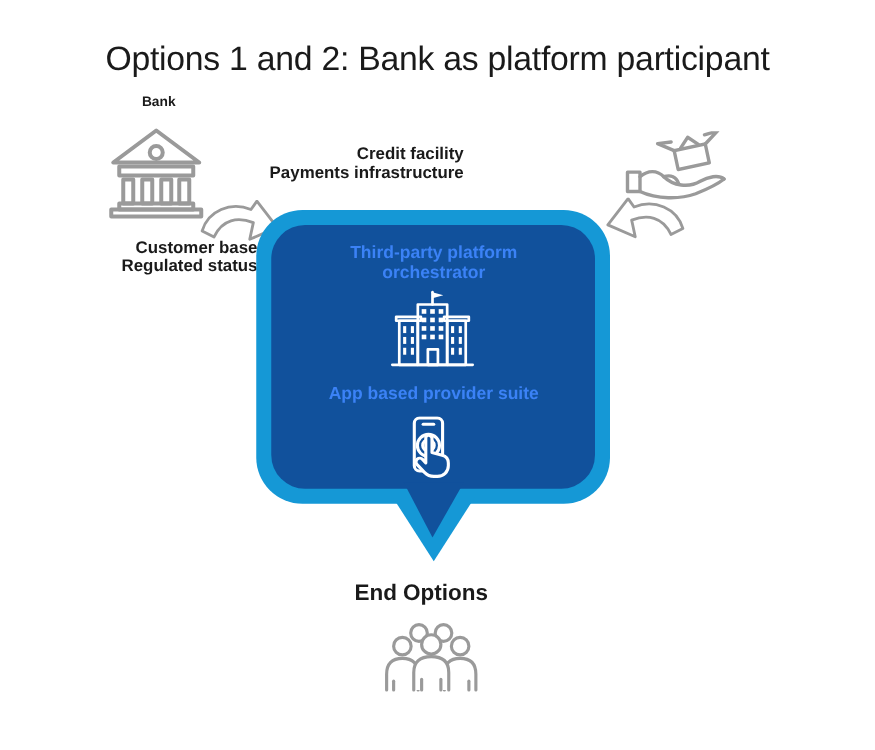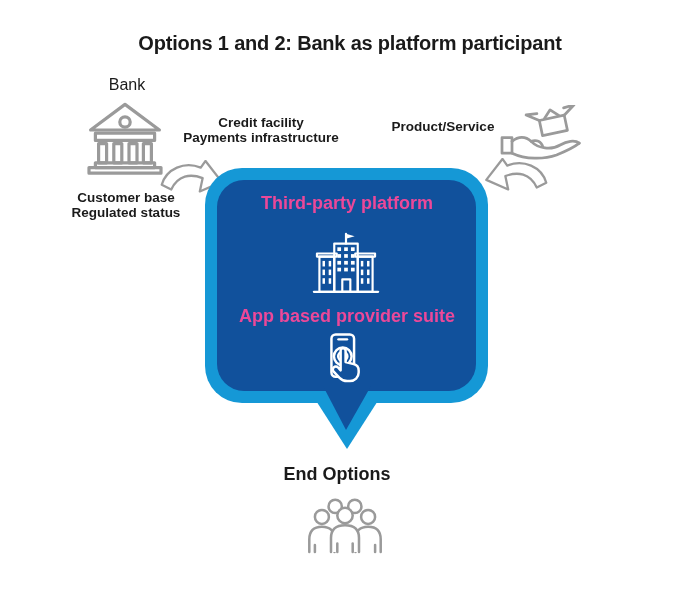--- a/index.html
+++ b/index.html
@@ -3,31 +3,31 @@
 <meta charset="utf-8">
 <style>
   html,body{margin:0;padding:0;background:#ffffff;}
   #canvas{
     position:relative;width:700px;height:600px;background:#ffffff;overflow:hidden;
     font-family:"Liberation Sans", sans-serif;color:#1a1a1a;
   }
   .abs{position:absolute;}
   .ctr{text-align:center;}
   .title{
-    left:0;top:32px;width:700px;font-size:20px;font-weight:bold;letter-spacing:-0.2px;
+    left:0;top:32px;width:700px;font-size:27px;font-weight:normal;letter-spacing:-0.2px;
   }
-  .actor-label{font-size:16px;font-weight:normal;}
+  .actor-label{font-size:11px;font-weight:bold;}
   .bank-label{left:47px;top:76px;width:160px;}
   .provider-label{left:380px;top:76px;width:250px;}
-  .small-label{font-size:13.5px;font-weight:bold;line-height:1.08;}
+  .small-label{font-size:13.5px;font-weight:bold;line-height:1.08;text-align:right;}
   .credit-label{left:151px;top:116px;width:220px;}
   .product-label{left:383px;top:120px;width:120px;}
   .custbase-label{left:46px;top:191px;width:160px;}
   .bubble-svg{left:195px;top:160px;}
-  .bubble-text{color:#ec4899;font-weight:bold;font-size:18px;line-height:1.15;}
+  .bubble-text{color:#3b82f6;font-weight:bold;font-size:14px;line-height:1.15;}
   .platform-name{left:222px;top:193px;width:250px;}
   .app-suite{left:212px;top:306px;width:270px;}
   .endcustomer-label{left:237px;top:464px;width:200px;font-size:18px;font-weight:bold;}
   .icon{display:block;}
   svg{display:block;}
 </style>
 </head>
 <body>
 
 <div id="canvas">
@@ -50,21 +50,20 @@
   </span>
   <div class="abs small-label ctr credit-label">
     <div>Credit facility</div>
     <div>Payments infrastructure</div>
   </div>
   <div class="abs small-label ctr custbase-label">
     <div>Customer base</div>
     <div>Regulated status</div>
   </div>
 
-  <div class="abs small-label ctr product-label">Product/Service</div>
   <span class="abs icon" style="left:500px;top:105px;">
     <svg width="84" height="60" viewBox="0 0 92 66" fill="none" stroke="#9A9A9A" stroke-width="3" stroke-linejoin="round" stroke-linecap="round">
       <g transform="rotate(-12 58 20)">
         <rect x="44" y="14" width="28" height="17"></rect>
         <polyline points="44,14 31,5 43,6"></polyline>
         <polyline points="72,14 85,5 73,6"></polyline>
         <polyline points="50,13 58,5 66,13"></polyline>
       </g>
       <rect x="2" y="36" width="11" height="17"></rect>
       <path d="M13 40 C20 34 28 34 34 40 C42 48 56 50 66 44 C73 40 82 38 87 42"></path>
@@ -94,20 +93,21 @@
       </g>
       <g fill="#11519C">
         <rect x="217" y="180" width="259" height="211" rx="27"></rect>
         <polygon points="323,386 371,386 346,430"></polygon>
       </g>
     </svg>
   </span>
 
   <div class="abs bubble-text ctr platform-name">
     <div>Third-party platform</div>
+    <div>orchestrator</div>
   </div>
   <span class="abs icon" style="left:312px;top:231px;">
     <svg width="68" height="66" viewBox="0 0 110 106" fill="none" stroke="#ffffff" stroke-width="3.5" stroke-linejoin="round" stroke-linecap="round">
       <line x1="55" y1="20" x2="55" y2="4"></line>
       <polygon points="55,4 69,8 55,12" fill="#ffffff" stroke="none"></polygon>
       <rect x="36" y="20" width="38" height="78"></rect>
       <rect x="8" y="36" width="32" height="5"></rect>
       <rect x="70" y="36" width="32" height="5"></rect>
       <rect x="12" y="41" width="24" height="57"></rect>
       <rect x="74" y="41" width="24" height="57"></rect>

